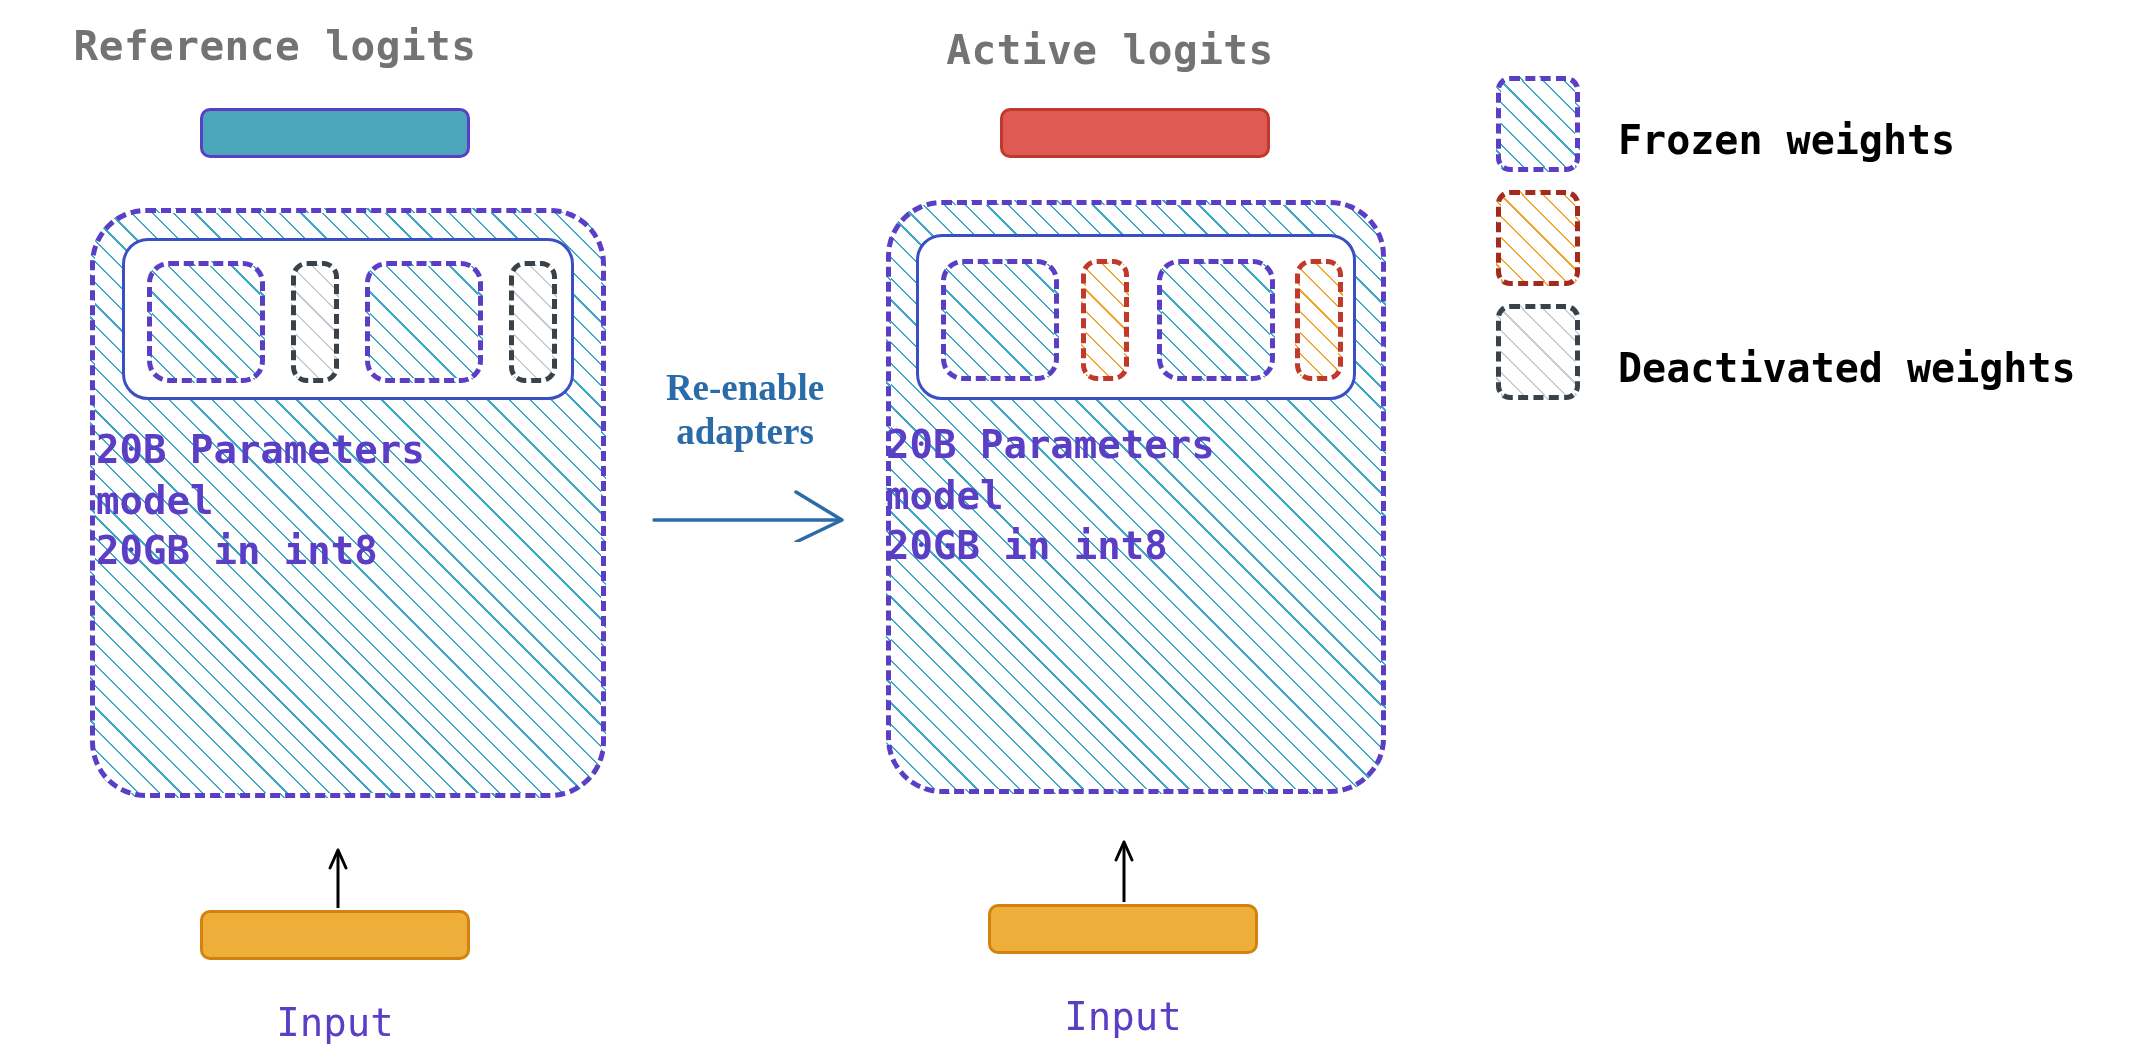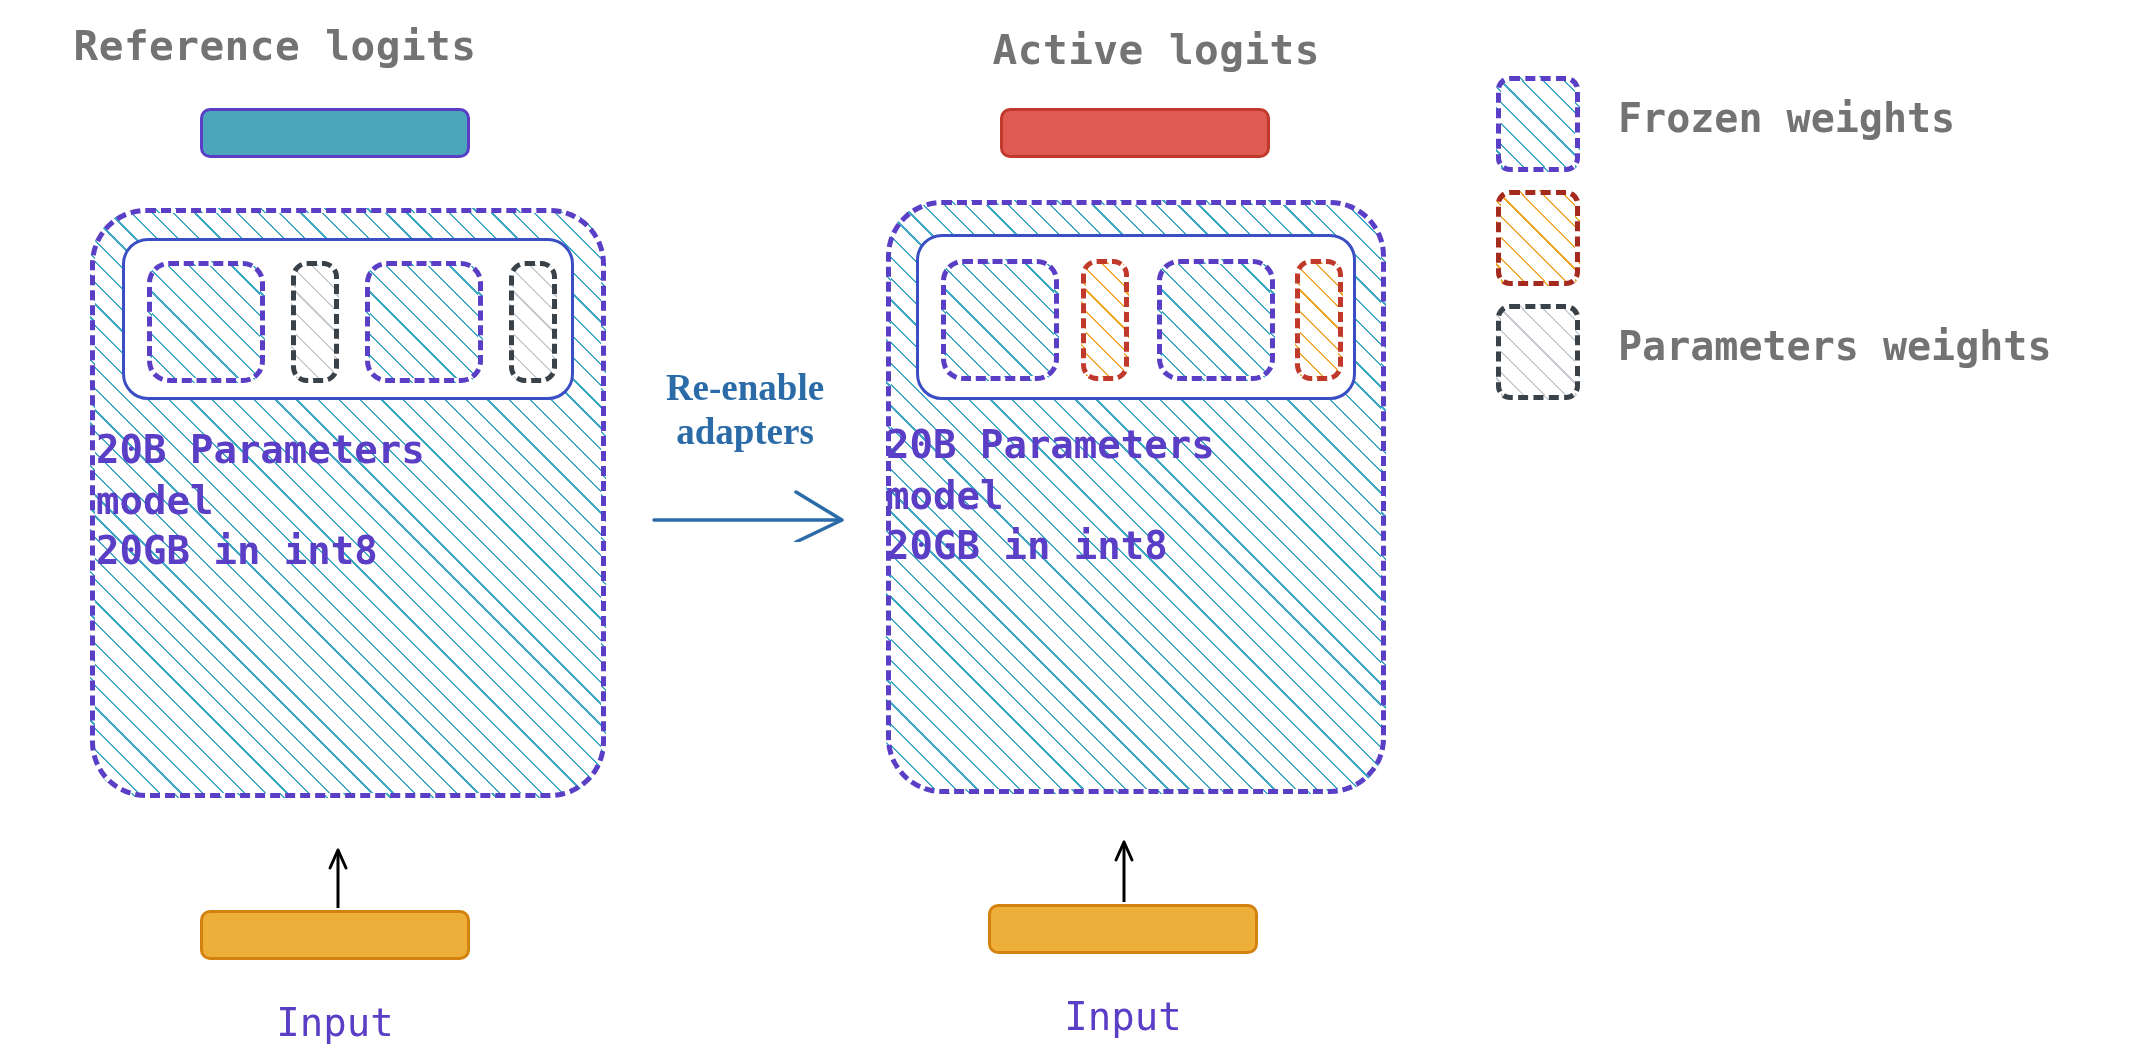--- a/index.html
+++ b/index.html
@@ -56,23 +56,24 @@
     font-size: 37px;
     font-weight: 700;
     color: #2B6CA8;
     line-height: 1.18;
     white-space: pre-line;
   }
   .legend-label {
     position: absolute;
     font-size: 40px;
     font-weight: 700;
-    color: #737373;
+    color: #000000;
     white-space: nowrap;
     line-height: 1;
+    margin-top: 22px;
   }
 
   
   .bar {
     position: absolute;
     border-radius: 10px;
     box-sizing: border-box;
   }
 
   
@@ -161,21 +162,21 @@
   <div class="input-label" style="left:200px; top:1000px; width:270px;">Input</div>
 
   <div class="transition-label" style="left:620px; top:366px; width:250px;font-family:Liberation Serif, serif;">Re-enable
 adapters</div>
 
   <svg class="arrow-svg" style="left:650px; top:482px; width:200px; height:60px;" viewBox="0 0 200 60">
     <line x1="4" y1="38" x2="188" y2="38" stroke="#2B6CA8" stroke-width="3.5" stroke-linecap="round"></line>
     <path d="M146 10 L192 38 L146 60" stroke="#2B6CA8" stroke-width="3.5" fill="none" stroke-linecap="round" stroke-linejoin="round"></path>
   </svg>
 
-  <div class="logit-title" style="left:900px; top:28px; width:420px;text-align:right;">Active logits</div>
+  <div class="logit-title" style="left:900px; top:28px; width:420px;">Active logits</div>
 
   <div class="bar" style="left:1000px; top:108px; width:270px; height:50px; background:#E05A54; border:3px solid #C0392B;"></div>
 
   <div class="hbox hatch-teal bd-purple-dash" style="left:886px; top:200px; width:500px; height:594px; border-radius:56px;"></div>
 
   <div class="adapter-shell bd-blue-solid" style="left:916px; top:234px; width:440px; height:166px;">
 
     <div class="hbox hatch-teal bd-purple-dash" style="left:22px; top:22px; width:118px; height:122px; border-radius:22px;"></div>
 
     <div class="hbox hatch-orange bd-red-dash" style="left:162px; top:22px; width:48px; height:122px; border-radius:16px;"></div>
@@ -197,15 +198,15 @@
   <div class="bar" style="left:988px; top:904px; width:270px; height:50px; background:#EEAE3A; border:3px solid #D4820F;"></div>
 
   <div class="input-label" style="left:988px; top:994px; width:270px;">Input</div>
 
   <div class="legend-swatch hatch-teal bd-purple-dash" style="left:1496px; top:76px; width:84px; height:96px;"></div>
   <div class="legend-label" style="left:1618px; top:98px;">Frozen weights</div>
 
   <div class="legend-swatch hatch-orange" style="left:1496px; top:190px; width:84px; height:96px; border:5px dashed #A52A1E;"></div>
 
   <div class="legend-swatch hatch-gray bd-gray-dash" style="left:1496px; top:304px; width:84px; height:96px;"></div>
-  <div class="legend-label" style="left:1618px; top:326px;">Parameters weights</div>
+  <div class="legend-label" style="left:1618px; top:326px;">Deactivated weights</div>
 
 </div>
 
 </body></html>

